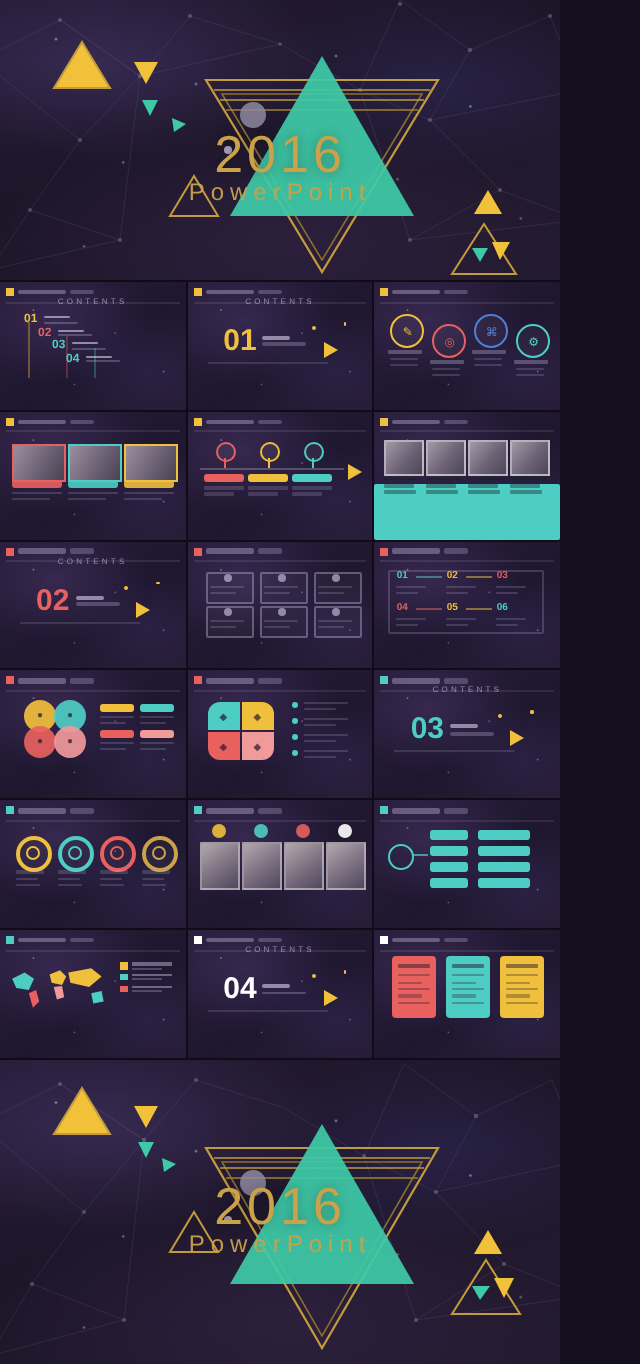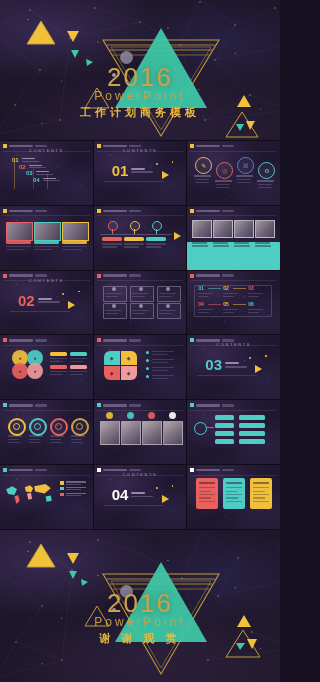--- a/index.html
+++ b/index.html
@@ -164,21 +164,20 @@
     </svg>
     <svg style="position:absolute;left:224px;top:110px;" width="36" height="30">
       <polygon points="18,2 34,27 2,27" fill="none" stroke="#c39a3c" stroke-width="1"></polygon>
       <polygon points="22,11 31,11 26,20" fill="#f2c13a"></polygon>
       <polygon points="12,14 20,14 16,21" fill="#3ec9a7"></polygon>
     </svg>
 
     <div class="heroTitle" style="top:62px;">
       <div class="t2016">2016</div>
       <div class="tppt">PowerPoint</div>
-      <div class="tsub">工作计划商务模板</div>
     </div>
   </div>
 
   <div class="grid" id="grid">
       <div class="thumb">
         <div class="tbg"></div>
     <div class="thead">
             <span class="tsq" style="background:#f0bf3c"></span>
             <span class="tbar"></span>
             <span class="tbar s"></span>
@@ -768,16 +767,15 @@
     </svg>
     <svg style="position:absolute;left:224px;top:98px;" width="38" height="32">
       <polygon points="19,2 36,29 2,29" fill="none" stroke="#c39a3c" stroke-width="1"></polygon>
       <polygon points="23,11 33,11 28,21" fill="#f2c13a"></polygon>
       <polygon points="12,15 21,15 16,22" fill="#3ec9a7"></polygon>
     </svg>
 
     <div class="heroTitle" style="top:58px;">
       <div class="t2016">2016</div>
       <div class="tppt">PowerPoint</div>
-      <div class="tsub">谢 谢 观 赏</div>
     </div>
   </div>
 </div>
 
 </body></html>

